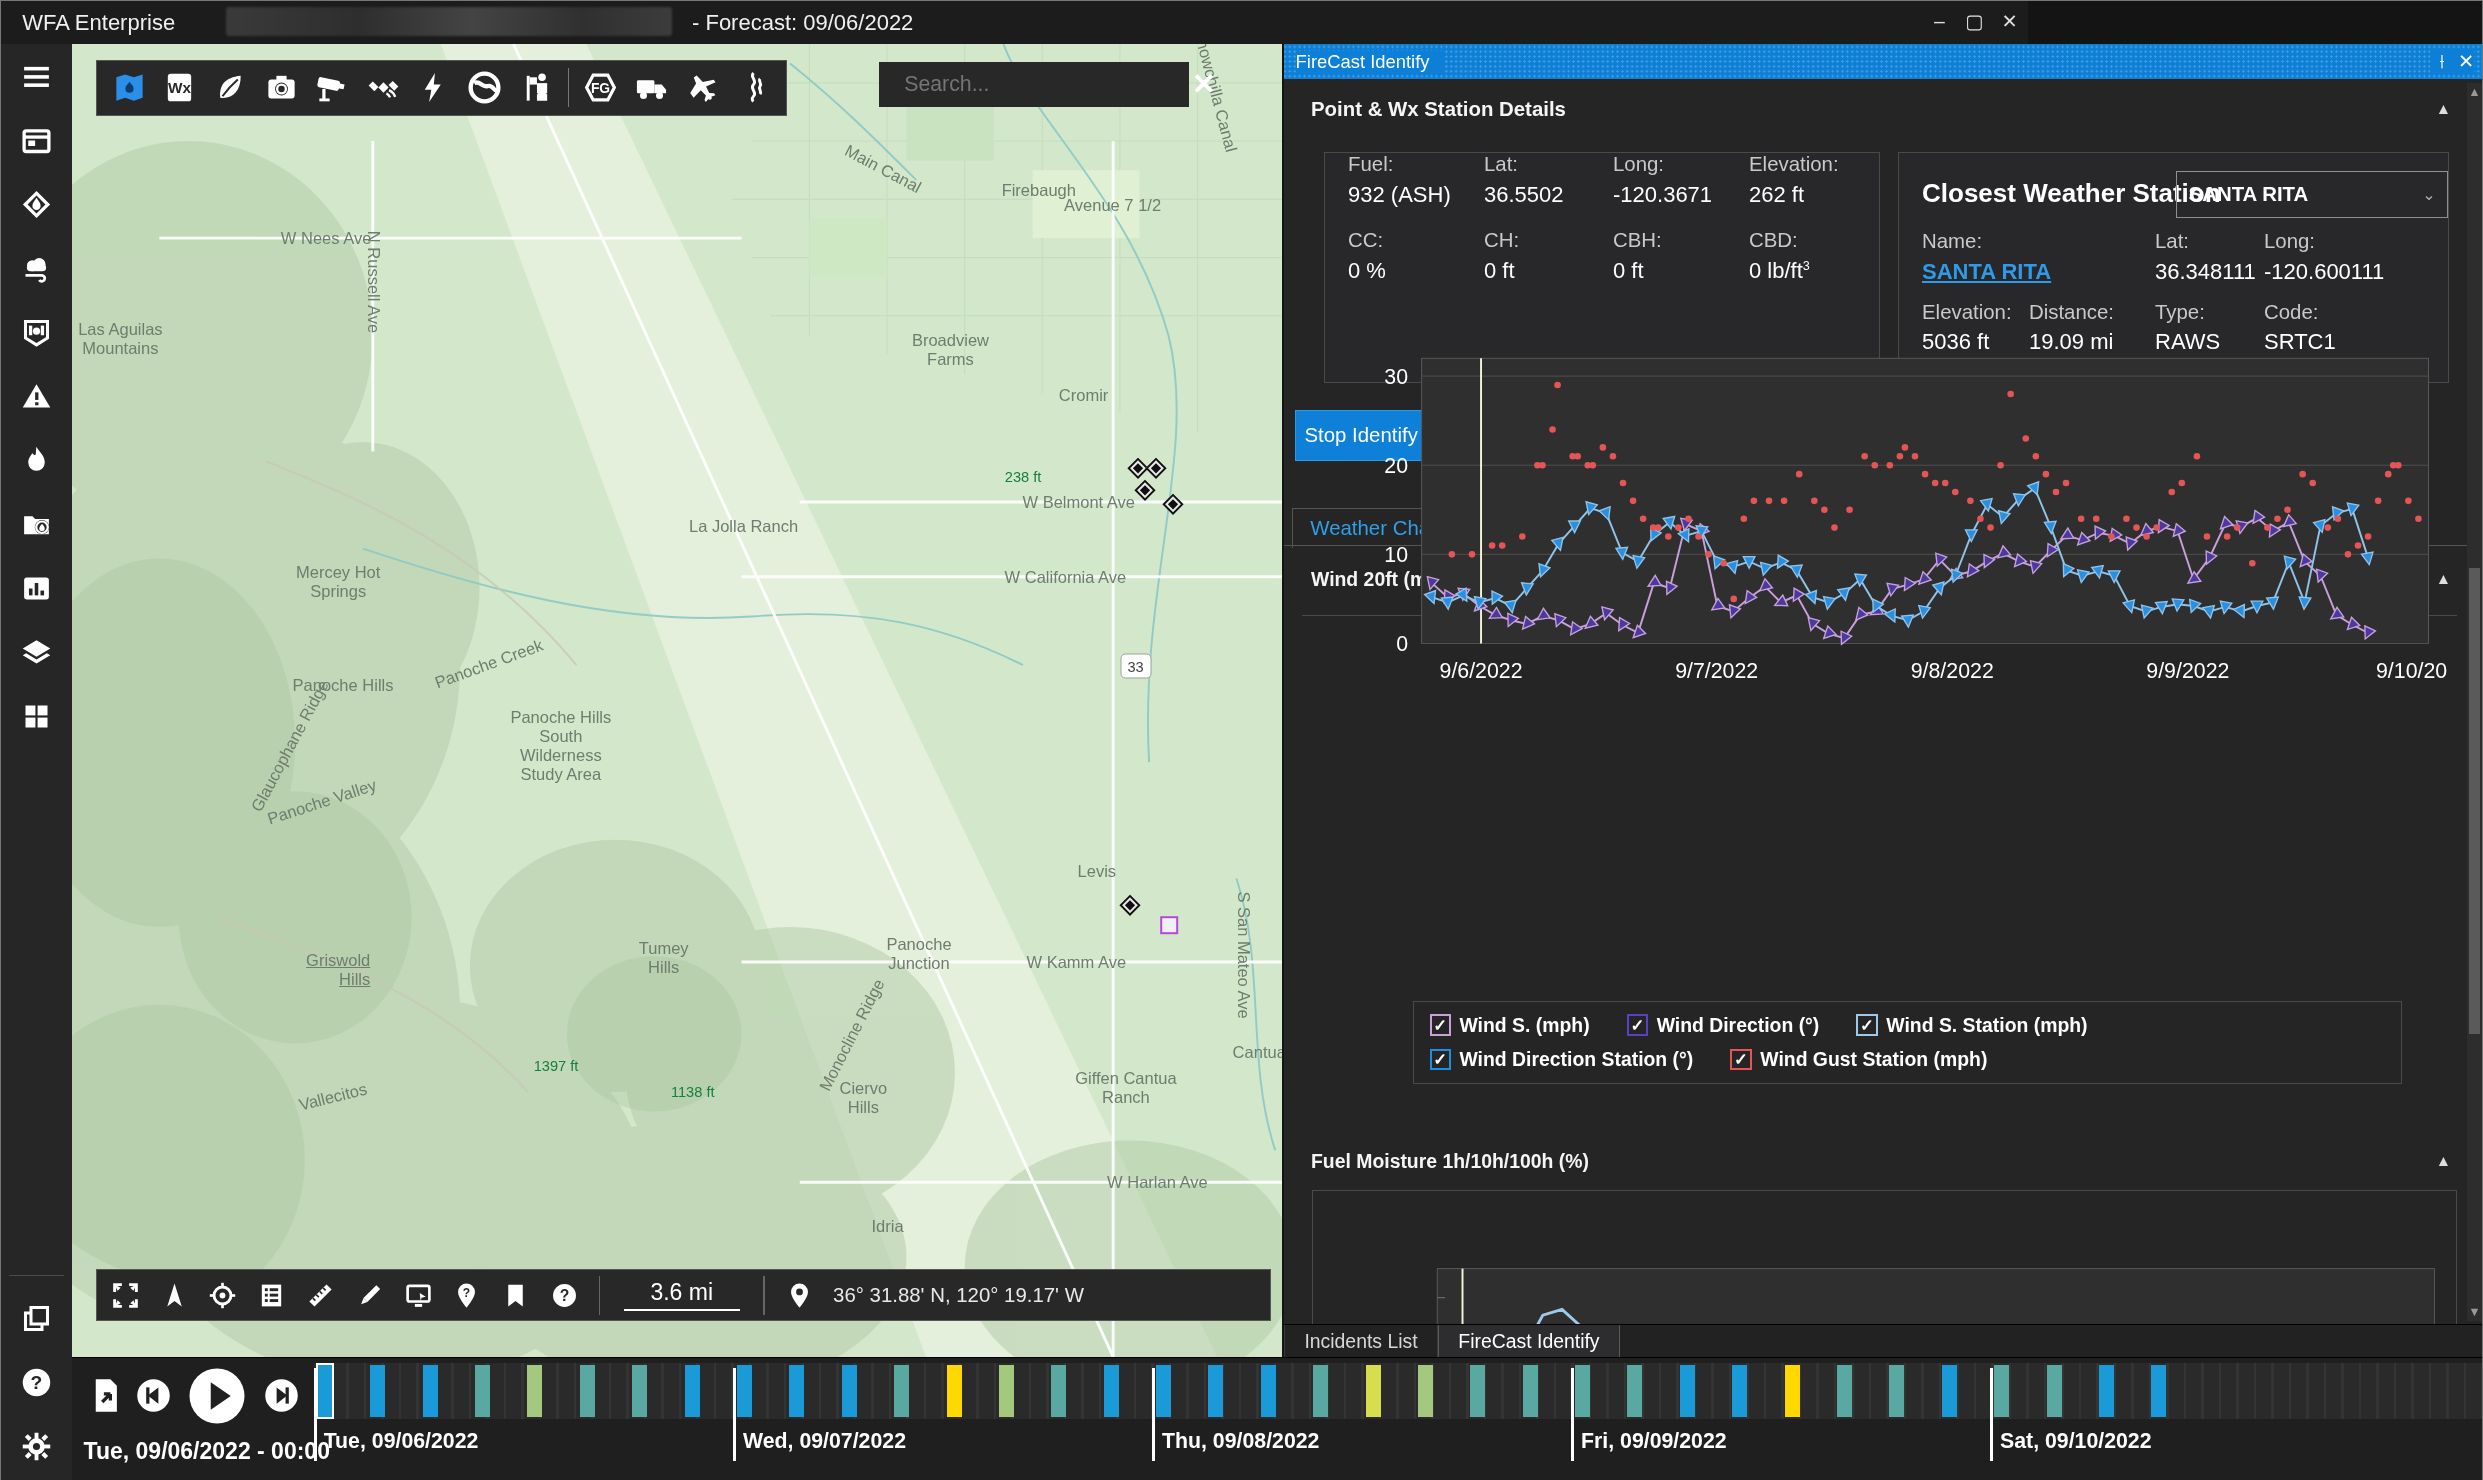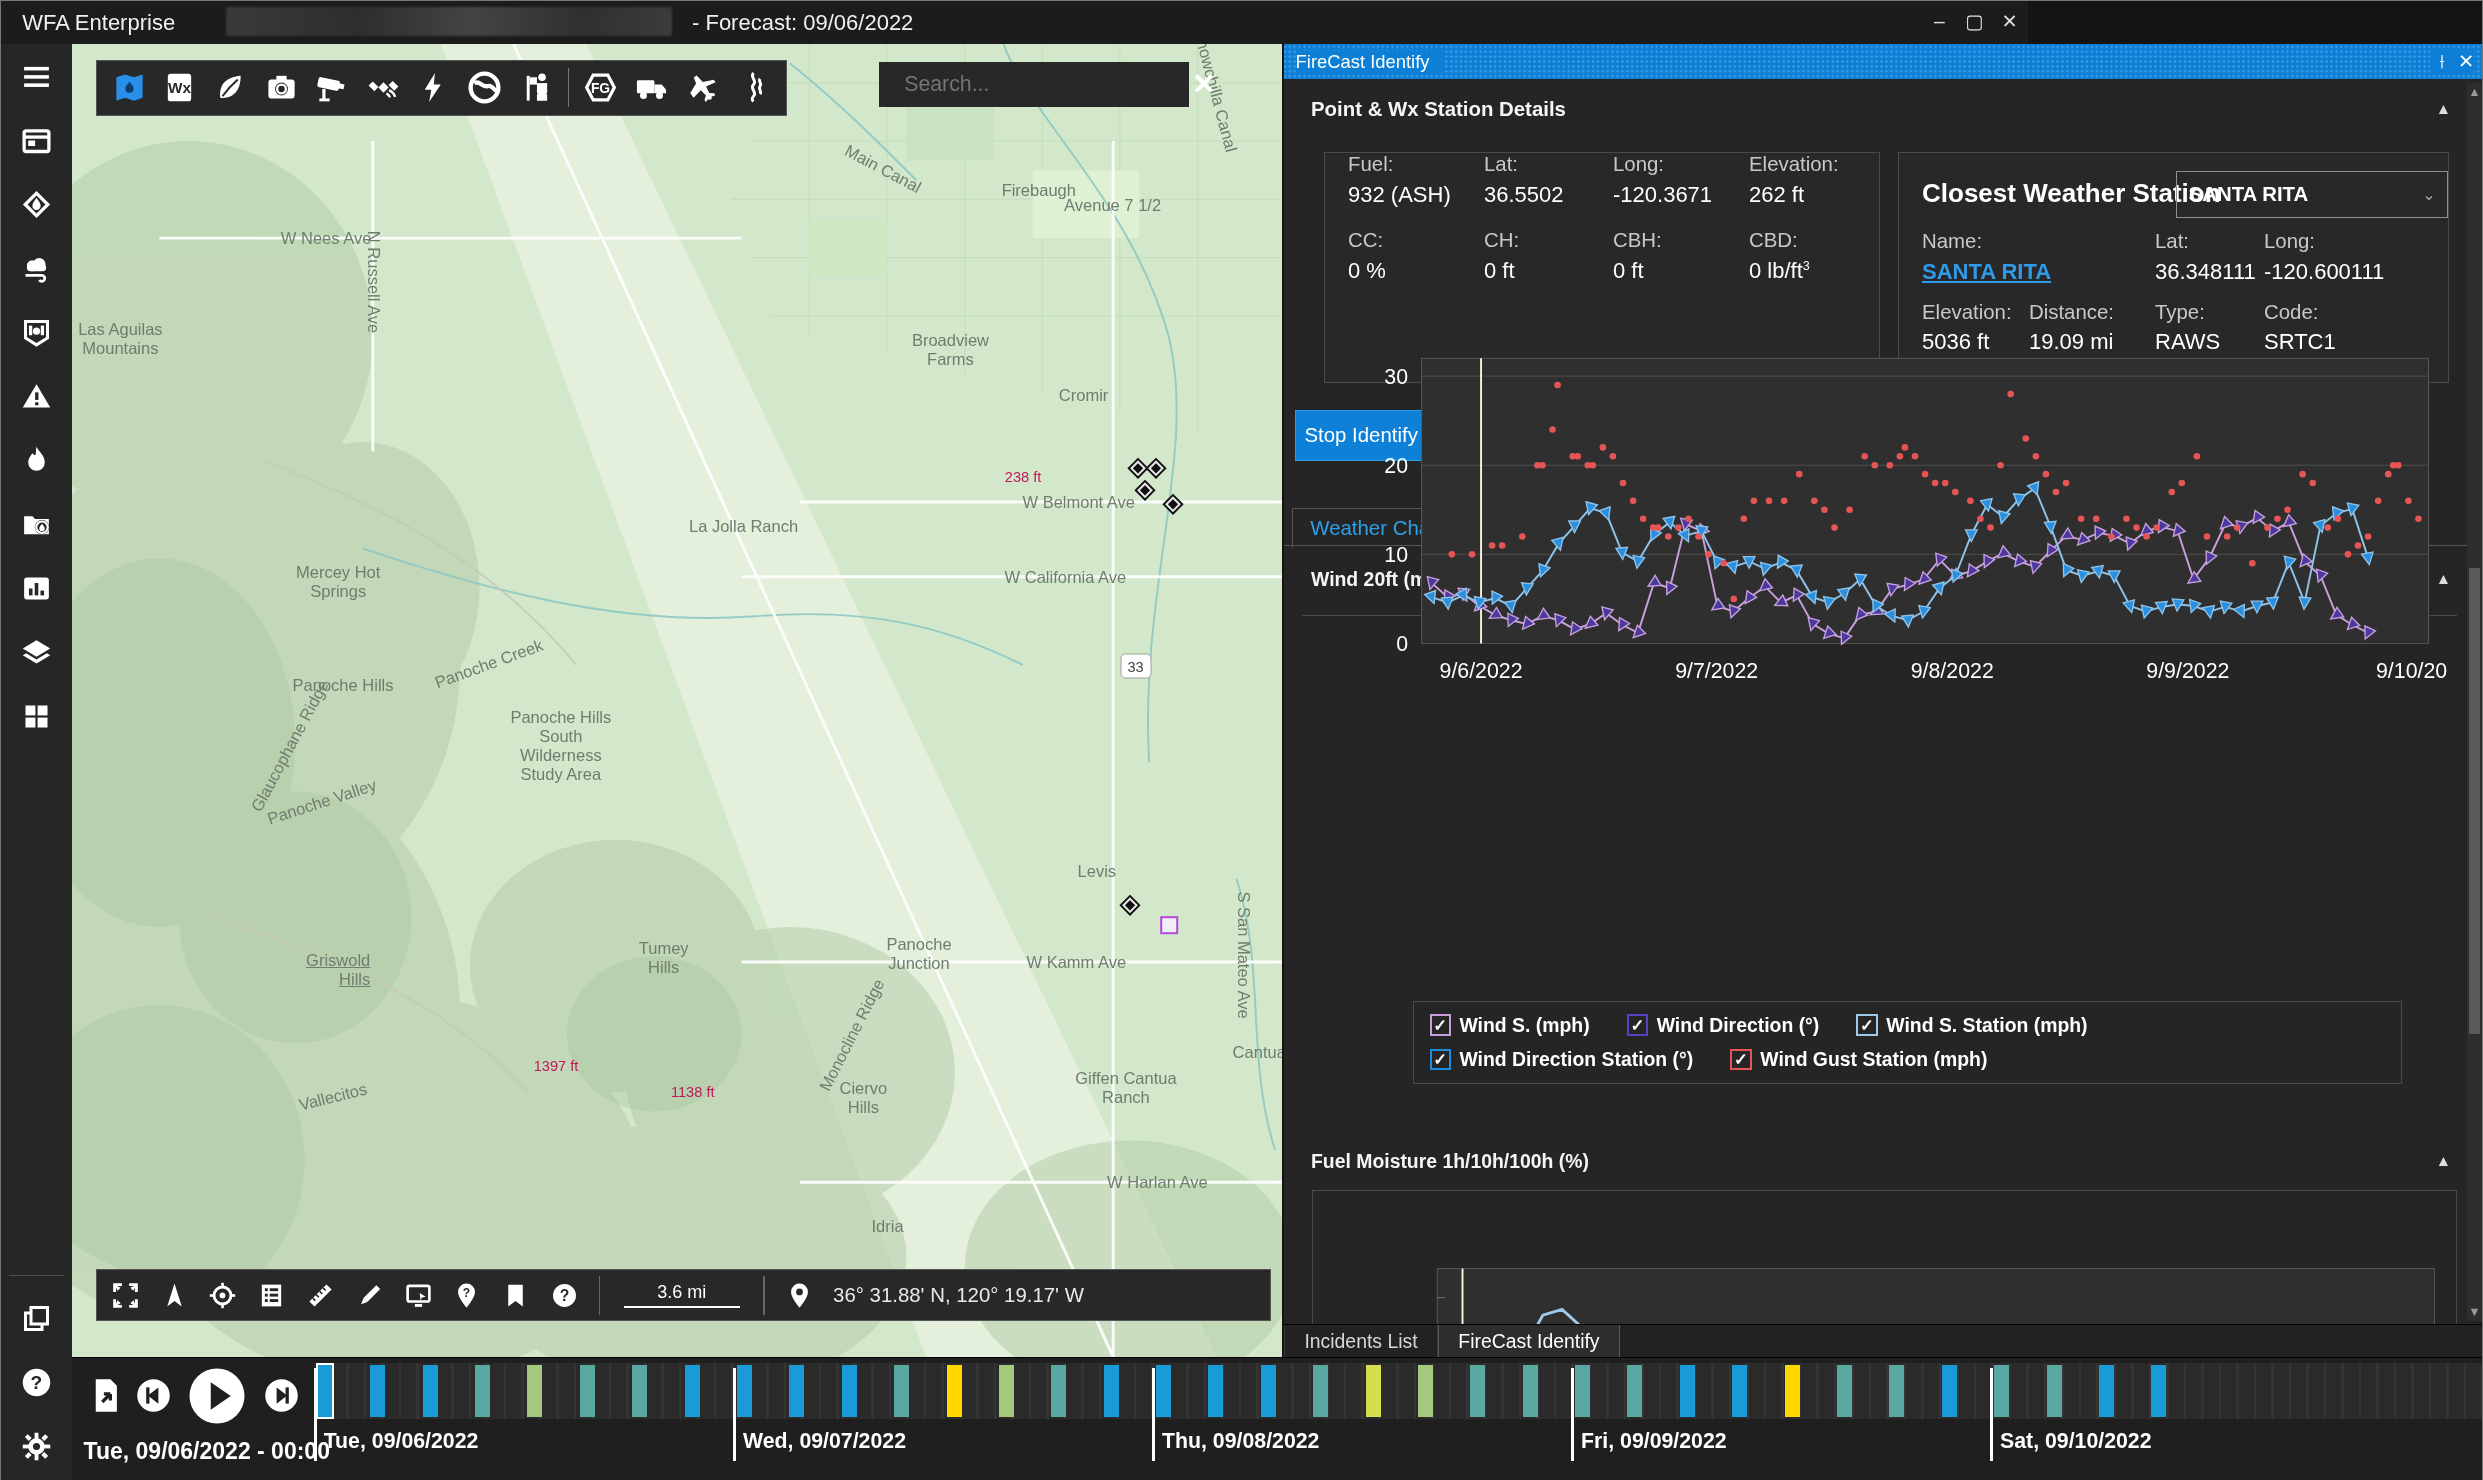--- a/index.html
+++ b/index.html
@@ -19,39 +19,39 @@
   #sidebar{left:0;top:43px;width:71px;height:1438px;background:#262627;border-right:1px solid #111;}
   .sb-icon{width:71px;height:64px;display:flex;align-items:center;justify-content:center;}
   .sb-icon svg{width:35px;height:35px;}
   #sb-bottom{position:absolute;left:0;bottom:3.9px;width:71px;}
   #sb-divider{position:absolute;left:7.8px;bottom:206px;width:55px;height:1px;background:#4a4a4a;}
   
   #map{left:71px;top:43px;width:1210px;height:1313px;background:#d3e7cb;overflow:hidden;}
   #mapsvg{position:absolute;left:0;top:0;}
   .maplabel{position:absolute;color:#6e7d6e;font-size:16.5px;white-space:pre;transform:translate(-50%,-50%);}
   .maplabel.big{font-size:20.4px;font-style:italic;color:#7d8a7d;}
-  .maplabel.elev{color:#be185d;font-size:14.6px;}
+  .maplabel.elev{color:#15803d;font-size:14.6px;}
   .marker-d{position:absolute;width:14.6px;height:14.6px;background:#101010;transform:translate(-50%,-50%) rotate(45deg);
             box-shadow:inset 0 0 0 1.9px #101010, inset 0 0 0 3.9px #e8e8e8;}
   .marker-sq{position:absolute;width:13.6px;height:13.6px;border:2.9px solid #b049d8;background:#f2eef5;transform:translate(-50%,-50%);}
   #maptoolbar{position:absolute;left:24px;top:15.5px;height:54px;background:#282828;border:1.9px solid #555;
       display:flex;align-items:center;padding:0 9.7px;gap:5.8px;}
   .mt-icon{width:45px;height:45px;display:flex;align-items:center;justify-content:center;}
   .mt-icon svg{width:35px;height:35px;}
   .mt-div{width:1px;height:39px;background:#777;margin:0 3.9px;}
   #searchbox{position:absolute;left:807px;top:17.5px;width:287px;height:45px;background:#282828;
       display:flex;align-items:center;padding:0 11.6px;gap:11.6px;}
   #searchbox input{flex:1;background:transparent;border:none;outline:none;color:#ddd;font-size:21.3px;
       font-family:"Liberation Sans",sans-serif;}
   #searchbox .x{font-size:29px;color:#fff;font-weight:bold;}
   #mapbottombar{position:absolute;left:24px;top:1225px;width:1157px;height:50px;background:#282828;
       border:1.9px solid #555;display:flex;align-items:center;padding:0 7.8px;gap:7.8px;}
   .mb-icon{width:41px;height:41px;display:flex;align-items:center;justify-content:center;}
   .mb-icon svg{width:31px;height:31px;}
-  .scale{width:116px;text-align:center;color:#fff;font-size:18px;border-bottom:2.9px solid #fff;padding-bottom:3.9px;margin:0 9.7px;}
+  .scale{width:116px;text-align:center;color:#fff;font-size:23px;border-bottom:2.9px solid #fff;padding-bottom:3.9px;margin:0 9.7px;}
   .mb-sep{width:1.9px;height:39px;background:#666;margin:0 5.8px;}
   #coords{font-size:20.4px;color:#e8e8e8;margin-left:5.8px;}
   #attrib{position:absolute;left:0;top:1284px;width:1210px;height:29px;background:#dde6d6;color:#3c3c3c;
       font-size:17.5px;display:flex;align-items:center;justify-content:space-between;padding:0 13.6px;box-sizing:border-box;}
   
   #panel{left:1283px;top:43px;width:1200px;height:1313px;background:#252526;}
   #panelheader{position:absolute;left:0;top:0;width:1200px;height:35px;background:#0d7fd6;
       display:flex;align-items:center;padding:0 11.6px;box-sizing:border-box;font-size:18.4px;
       background-image:radial-gradient(#3f9ce0 1px,transparent 1px);background-size:4.9px 4.9px;background-position:155px center;}
   #panelheader .ttl{background:#0d7fd6;padding-right:13.6px;}

